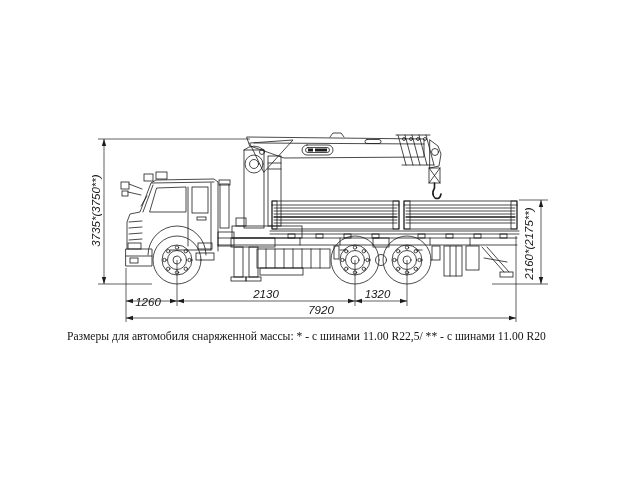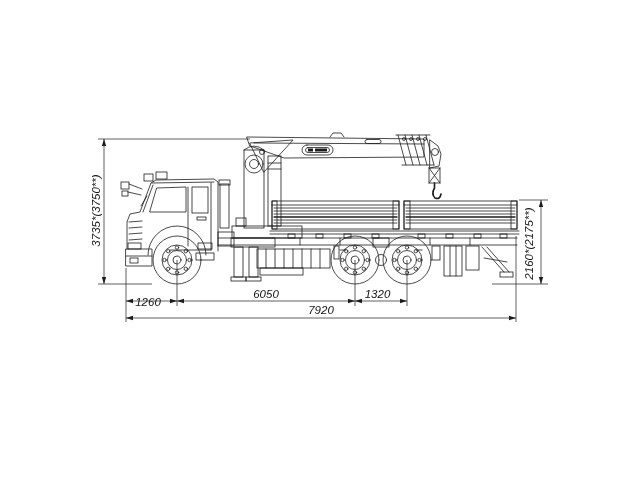--- a/index.html
+++ b/index.html
@@ -264,20 +264,21 @@
     </g>
   </g>
 </svg>
 
 <div class="dim-label vert" style="left:51px;top:204px;width:90px;height:13px;">3735*(3750**)</div>
 
 <div class="dim-label vert" style="left:484px;top:237px;width:90px;height:13px;">2160*(2175**)</div>
 
 <div class="dim-label" style="left:127px;top:296px;width:42px;">1260</div>
 
-<div class="dim-label" style="left:196px;top:288px;width:140px;">6050</div>
+<div class="dim-label" style="left:196px;top:288px;width:140px;">2130</div>
 
 <div class="dim-label" style="left:356px;top:288px;width:43px;font-style:italic;">1320</div>
 
 <div class="dim-label" style="left:256px;top:304px;width:130px;">7920</div>
 
+<div class="caption">Размеры для автомобиля снаряженной массы: * - с шинами 11.00 R22,5/ ** - с шинами 11.00 R20</div>
 
 </div>
 
 </body></html>

